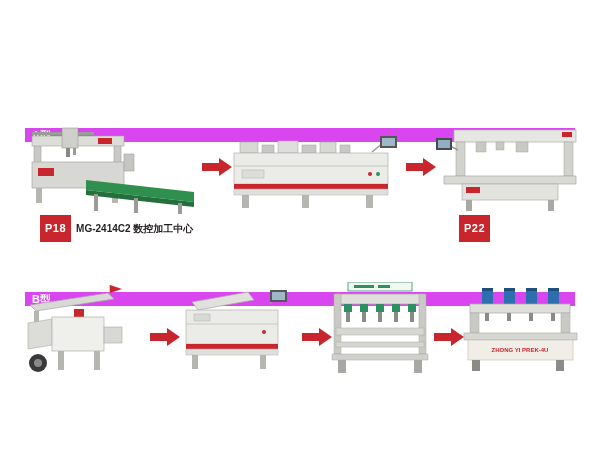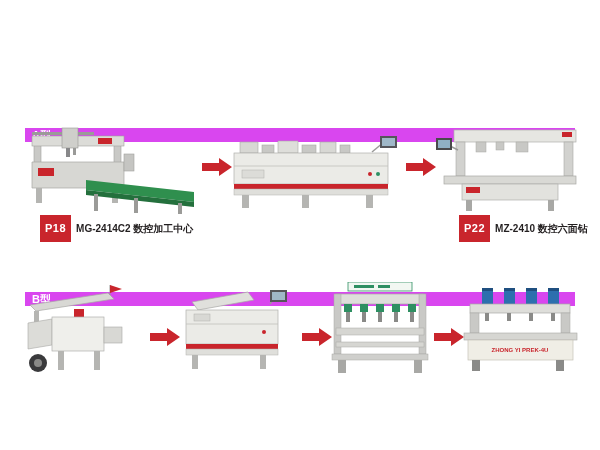--- a/index.html
+++ b/index.html
@@ -117,21 +117,20 @@
       <rect x="112" y="76" width="6" height="11" fill="#a8a8a5"></rect>
     </svg>
   </div>
 
   <div class="label" style="left:40px;top:221px;">
     <span class="pref">P18</span>
     <span class="ltext">MG-2414C2 数控加工中心</span>
   </div>
   <div class="label" style="left:459px;top:221px;text-align:center;">
     <span class="pref">P22</span>
-    <span class="ltext">MZ-2410 数控六面钻</span>
   </div>
 
   <div class="section-bar" style="top:256px;">
     <span class="section-title">B型</span>
   </div>
 
   <div class="machine" style="left:22px;top:283px;">
     <svg width="125" height="97" viewBox="0 0 125 97">
       <polygon points="8,22 86,10 92,16 14,28" fill="#d8d8d4" stroke="#a8a8a5" stroke-width="0.7"></polygon>
       <line x1="88" y1="12" x2="88" y2="2" stroke="#9a9a98" stroke-width="1"></line>

